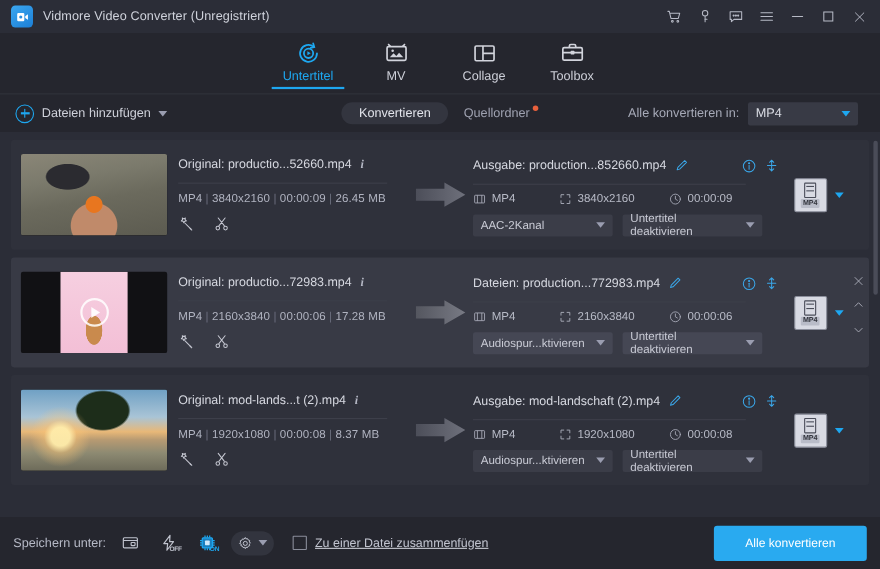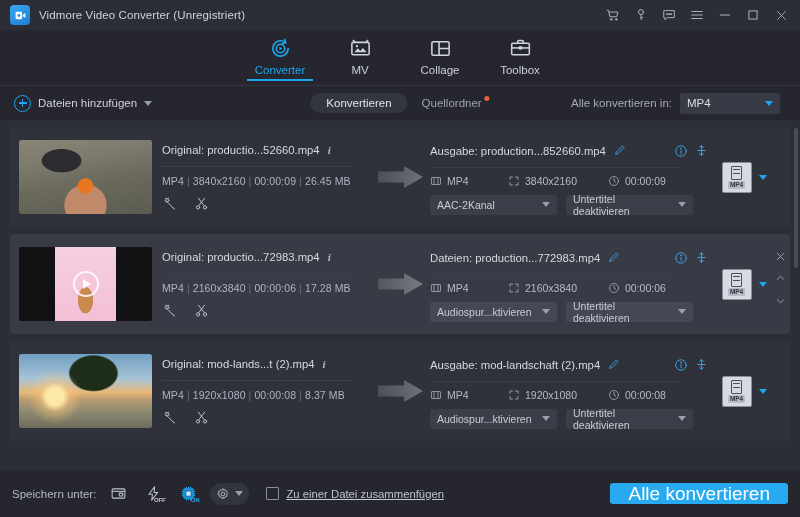--- a/index.html
+++ b/index.html
@@ -228,22 +228,22 @@
   }
   .gear-pill svg { width: 14px; height: 14px; }
   .merge-box { display: flex; align-items: center; gap: 7px; margin-left: 8px; text-decoration: underline; }
   .chk {
     width: 13px; height: 13px; border: 1.3px solid #8a8d9a; border-radius: 1px;
     background: transparent; flex: 0 0 13px; cursor: default;
   }
   .merge-label { font-size: 11.3px; color: #c2c5d0; }
   .bb-spacer { flex: 1; }
   .convert-btn {
-    height: 21px; min-width: 139px; padding: 0 18px; border-radius: 3px;
-    background: #29aaf0; color: #ffffff; font-size: 19px;
+    height: 32px; min-width: 139px; padding: 0 18px; border-radius: 3px;
+    background: #29aaf0; color: #ffffff; font-size: 11px;
     display: flex; align-items: center; justify-content: center; cursor: default;
   }
   .off-tag {
     position: absolute; right: 1px; bottom: 3px; font-size: 6px; font-weight: bold;
     color: #c0c3ce; letter-spacing: -.2px;
   }
   .on-tag {
     position: absolute; right: 2px; bottom: 3px; font-size: 6px; font-weight: bold;
     color: #1ea7f0; letter-spacing: -.2px;
   }
@@ -312,21 +312,21 @@
   <div class="navbar">
     <div class="nav-item active">
       <span class="ico">
         <svg viewBox="0 0 24 24" fill="none" stroke="currentColor" stroke-width="1.7" stroke-linecap="round">
             <path d="M20 12a8 8 0 1 1-3.2-6.4"></path>
             <path d="M16.4 2.6l1 3.4-3.4.9"></path>
             <circle cx="12" cy="12" r="4.4"></circle>
             <path d="M10.9 10.1l3.1 1.9-3.1 1.9z" fill="currentColor" stroke="none"></path>
           </svg>
       </span>
-      <span class="lbl">Converter</span>
+      <span class="lbl">Untertitel</span>
     </div>
     <div class="nav-item">
       <span class="ico">
         <svg viewBox="0 0 24 24" fill="none" stroke="currentColor" stroke-width="1.6" stroke-linejoin="round">
             <path d="M4 3.2l2.4 2.3M20 3.2l-2.4 2.3"></path>
             <rect x="3" y="5.6" width="18" height="13" rx="1.4"></rect>
             <path d="M5.6 15.8l3.6-4 2.6 2.8 2.6-3.2 4 4.4z" fill="currentColor" stroke="none"></path>
             <circle cx="8.3" cy="9.6" r="1.2" fill="currentColor" stroke="none"></circle>
           </svg>
       </span>

